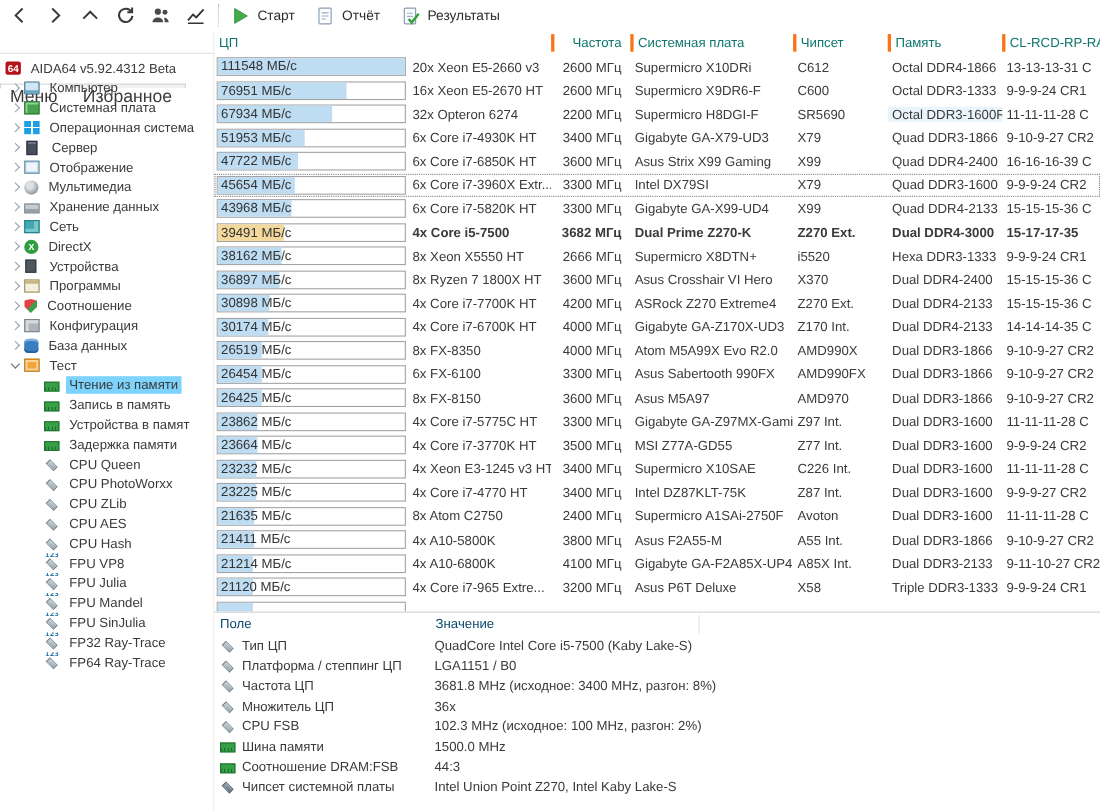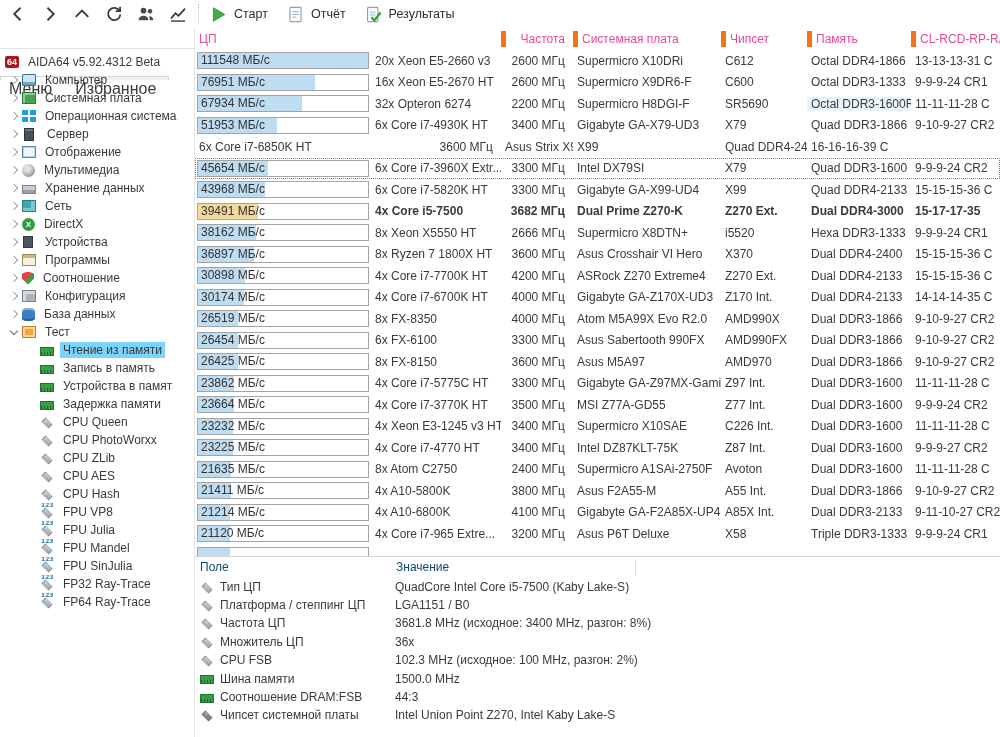--- a/index.html
+++ b/index.html
@@ -62,23 +62,23 @@
   .ic-test { background:#f0a53e; border:1px solid #c27f22; box-shadow:inset 0 0 0 2px #f8d49a; }
   .ic-ram { height:9px; margin-top:2px; background:#37a046; border:1px solid #237233;
     background-image:repeating-linear-gradient(90deg,#1d6b2d 0 1px,transparent 1px 3px);
     background-size:100% 3px; background-position:0 100%; background-repeat:no-repeat; }
   .ic-cpu::after, .ic-fpu::after, .ic-chipset::after { content:""; position:absolute; left:2px; top:2px; width:8px; height:8px;
     background:linear-gradient(135deg,#cdd6db,#94a2ab); border:1px solid #6d7d88; transform:rotate(45deg) scale(1,0.55); }
   .ic-chipset::after { background:linear-gradient(135deg,#9fb0ba,#5d6e79); border-color:#46565f; }
   .ic-fpu::before { content:"123"; position:absolute; top:-4px; left:1px; font:bold 6px/6px "DejaVu Sans",sans-serif; color:#2a7ca8; }
   
   .main { position:absolute; top:28px; left:195px; right:0; bottom:0; background:#fff; }
-  .bhead { display:grid; grid-template-columns:306px 72px 148px 86px 104px 89px; height:22px; align-items:center; color:#ec4899; }
+  .bhead { display:grid; grid-template-columns:306px 72px 148px 86px 104px 89px; height:22px; align-items:center; color:#0f766e; }
   .bhead .hc { padding:0 4px; white-space:nowrap; overflow:hidden; height:16px; line-height:16px; }
-  .bhead .hc + .hc { border-left:5px solid #f97316; }
+  .bhead .hc + .hc { border-left:3px solid #f97316; }
   .bhead .hc.right { text-align:right; padding-right:8px; }
   .brow { display:grid; grid-template-columns:176px 130px 72px 148px 86px 104px 89px; height:21.5px; align-items:center; }
   .brow .c { padding:0 4px 0 4px; white-space:nowrap; overflow:hidden; }
   .brow .cfreq { text-align:right; padding-right:8px; }
   .brow.selrow { outline:1px dotted #7f7f7f; outline-offset:-1px; }
   .brow.currow .c { font-weight:bold; }
   .cbarwrap { padding:0; }
   .barbox { position:relative; margin-left:2px; width:172px; height:17px; border:1px solid var(--bar-border); background:#fff; }
   .barfill { position:absolute; left:0; top:0; bottom:0; background:var(--bar-fill); }
   .barfill.orange { background:var(--bar-current); }
@@ -375,20 +375,26 @@
           </div>
         </div>
         <div class="c ccpu">6x Core i7-4930K HT</div>
         <div class="c cfreq">3400 МГц</div>
         <div class="c cboard">Gigabyte GA-X79-UD3</div>
         <div class="c cchip">X79</div>
         <div class="c cmem">Quad DDR3-1866</div>
         <div class="c ctim">9-10-9-27 CR2</div>
       </div>
       <div class="brow">
+        <div class="cbarwrap">
+          <div class="barbox">
+            <div class="barfill" style="width: 42.8%;"></div>
+            <span class="barlab">47722 МБ/с</span>
+          </div>
+        </div>
         <div class="c ccpu">6x Core i7-6850K HT</div>
         <div class="c cfreq">3600 МГц</div>
         <div class="c cboard">Asus Strix X99 Gaming</div>
         <div class="c cchip">X99</div>
         <div class="c cmem">Quad DDR4-2400</div>
         <div class="c ctim">16-16-16-39 C</div>
       </div>
       <div class="brow selrow">
         <div class="cbarwrap">
           <div class="barbox">

